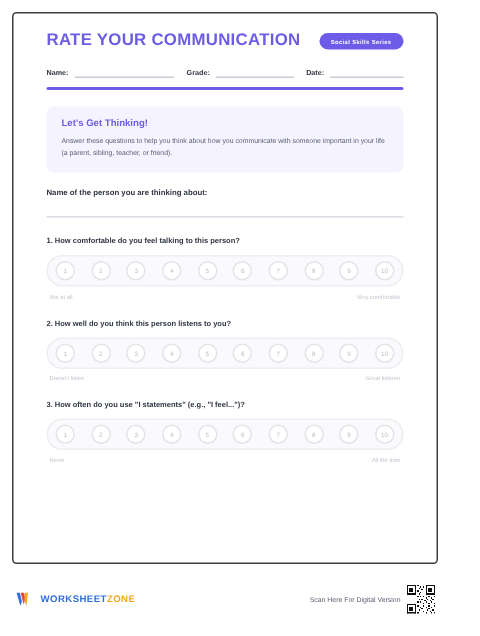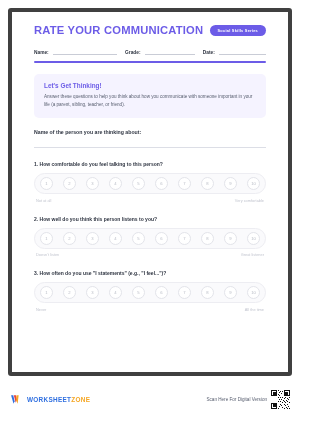--- a/index.html
+++ b/index.html
@@ -25,21 +25,21 @@
     box-sizing: border-box;
   }
 
   .sheet {
     position: absolute;
     left: 8px;
     top: 8px;
     width: 284px;
     height: 368px;
     background: #ffffff;
-    border: 4px solid #404040;
+    border: 1px solid #404040;
     border-radius: 3px;
     box-sizing: border-box;
     padding: 12px 22px 0 22px;
   }
 
   
   .header-row {
     display: flex;
     align-items: center;
     justify-content: space-between;

